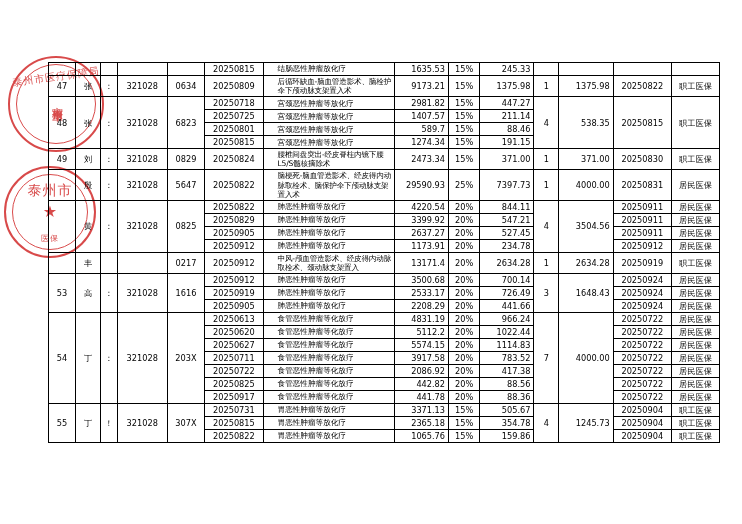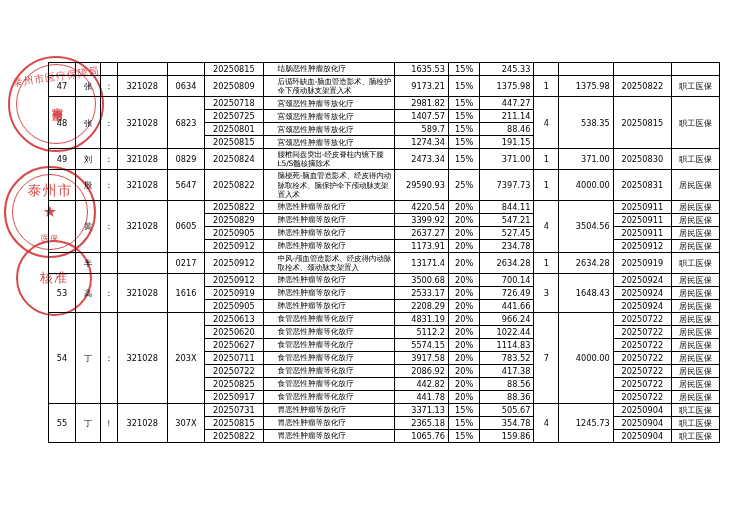--- a/index.html
+++ b/index.html
@@ -173,23 +173,20 @@
     <div class="seal-text t2">审核专用章</div>
   </div>
 
   <div class="seal" id="seal-mid">
     <div class="seal-inner"></div>
     <div class="seal-text t1">泰州市</div>
     <div class="seal-star">★</div>
     <div class="seal-text t2">医保</div>
   </div>
 
-  <div class="seal" id="seal-bot">
-    <div class="seal-text t1">核准</div>
-  </div>
 
   <div id="tbl-wrap">
     <table>
       <colgroup>
         <col class="col-idx">
           <col class="col-sur">
           <col class="col-nm">
           <col class="col-id">
           <col class="col-cd">
         <col class="col-dt">
@@ -302,21 +299,21 @@
             <td class="c">1</td>
             <td class="r">4000.00</td>
             <td class="c">20250831</td>
             <td class="c">居民医保</td>
           </tr>
           <tr>
             <td class="c" rowspan="4"></td>
             <td class="c" rowspan="4">黄</td>
             <td class="c" rowspan="4">：</td>
             <td class="c" rowspan="4">321028</td>
-            <td class="c" rowspan="4">0605</td>
+            <td class="c" rowspan="4">0825</td>
             <td class="c">20250822</td>
             <td class="l item-cell">肺恶性肿瘤等放化疗</td>
             <td class="r">4220.54</td>
             <td class="c">20%</td>
             <td class="r">844.11</td>
             <td class="c" rowspan="4">4</td>
             <td class="r" rowspan="4">3504.56</td>
             <td class="c">20250911</td>
             <td class="c">居民医保</td>
           </tr>

